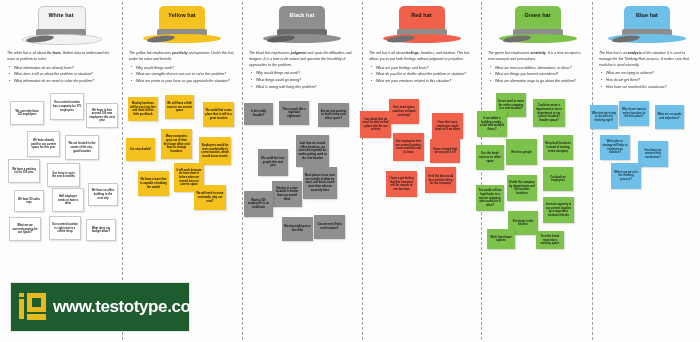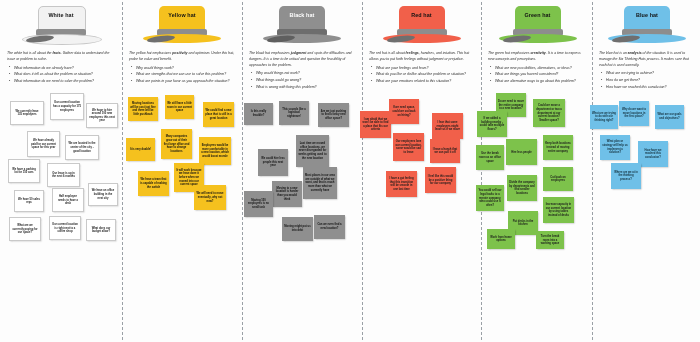--- a/index.html
+++ b/index.html
@@ -232,14 +232,24 @@
     <div class="notes">
       <div class="note blue" style="left:-2px;top:10px;width:28px;height:24px">What are we trying to do with our thinking right?</div>
       <div class="note blue" style="left:27px;top:6px;width:30px;height:25px">Why do we want to move locations in the first place?</div>
       <div class="note blue" style="left:63px;top:10px;width:29px;height:24px">What are our goals and objectives?</div>
       <div class="note blue" style="left:8px;top:40px;width:30px;height:25px">What plan or strategy will help us implement a solution?</div>
       <div class="note blue" style="left:46px;top:46px;width:30px;height:26px">How have we reached this conclusion?</div>
       <div class="note blue" style="left:19px;top:68px;width:30px;height:26px">Where are we at in the thinking process?</div>
     </div>
   </div>
 
+  <div id="footer">
+    <div class="logo-mark">
+      <div class="lg-idot"></div>
+      <div class="lg-i"></div>
+      <div class="lg-sq"></div>
+      <div class="lg-cut"></div>
+      <div class="lg-sq2"></div>
+    </div>
+    <div class="footer-text">www.testotype.com</div>
+  </div>
 
 </div>
 
 </body></html>

